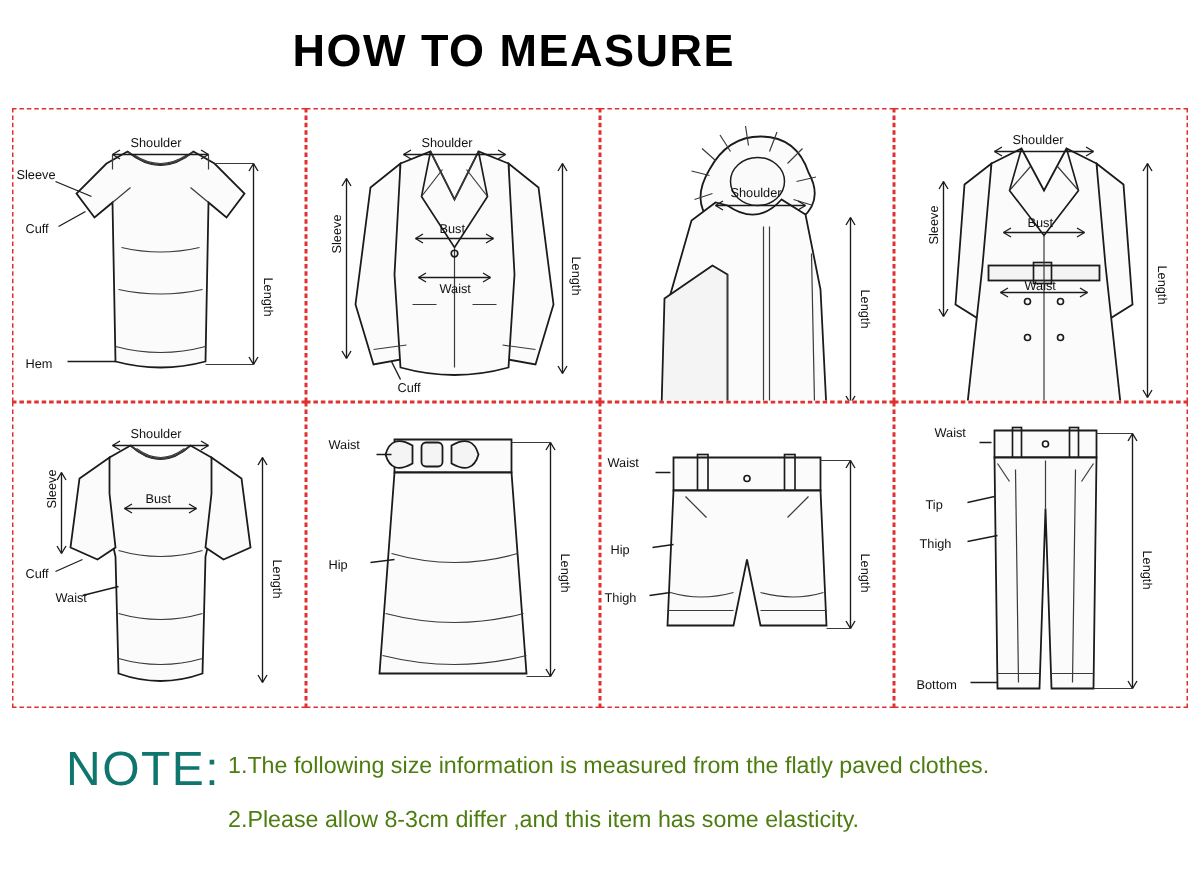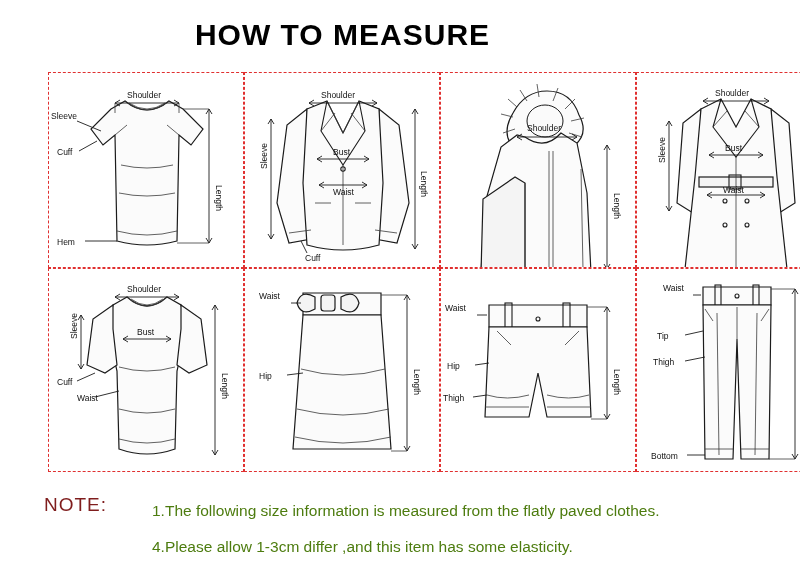--- a/index.html
+++ b/index.html
@@ -35,38 +35,37 @@
     top: 72px;
     left: 8px;
     width: 784px;
     height: 400px;
   }
   .cell {
     position: absolute;
     box-sizing: border-box;
     border: 1px dashed #e03030;
     overflow: hidden;
-    margin-left: 40px;
   }
   .cell svg {
     display: block;
   }
   .notes {
     position: absolute;
     left: 0;
     top: 486px;
     width: 800px;
   }
   .note-label {
     position: absolute;
     left: 44px;
     top: 8px;
-    font-size: 19px;
+    font-size: 32px;
     letter-spacing: 1px;
-    color: #7f1d1d;
+    color: #0f766e;
   }
   .note-line {
     position: absolute;
     left: 152px;
     font-size: 15.5px;
     color: #4d7c0f;
     white-space: nowrap;
   }
   .note-line.l1 { top: 16px; }
   .note-line.l2 { top: 52px; }
@@ -398,16 +397,16 @@
         <line class="thin" x1="134" y1="20" x2="158" y2="20"></line>
         <line class="thin" x1="132" y1="190" x2="158" y2="190"></line>
       </svg>
     </div>
 
   </div>
 
   <div class="notes">
     <div class="note-label">NOTE:</div>
     <div class="note-line l1">1.The following size information is measured from the flatly paved clothes.</div>
-    <div class="note-line l2">4.Please allow 1-3cm differ ,and this item has some elasticity.</div>
+    <div class="note-line l2">2.Please allow 8-3cm differ ,and this item has some elasticity.</div>
   </div>
 
 </div>
 
 </body></html>

